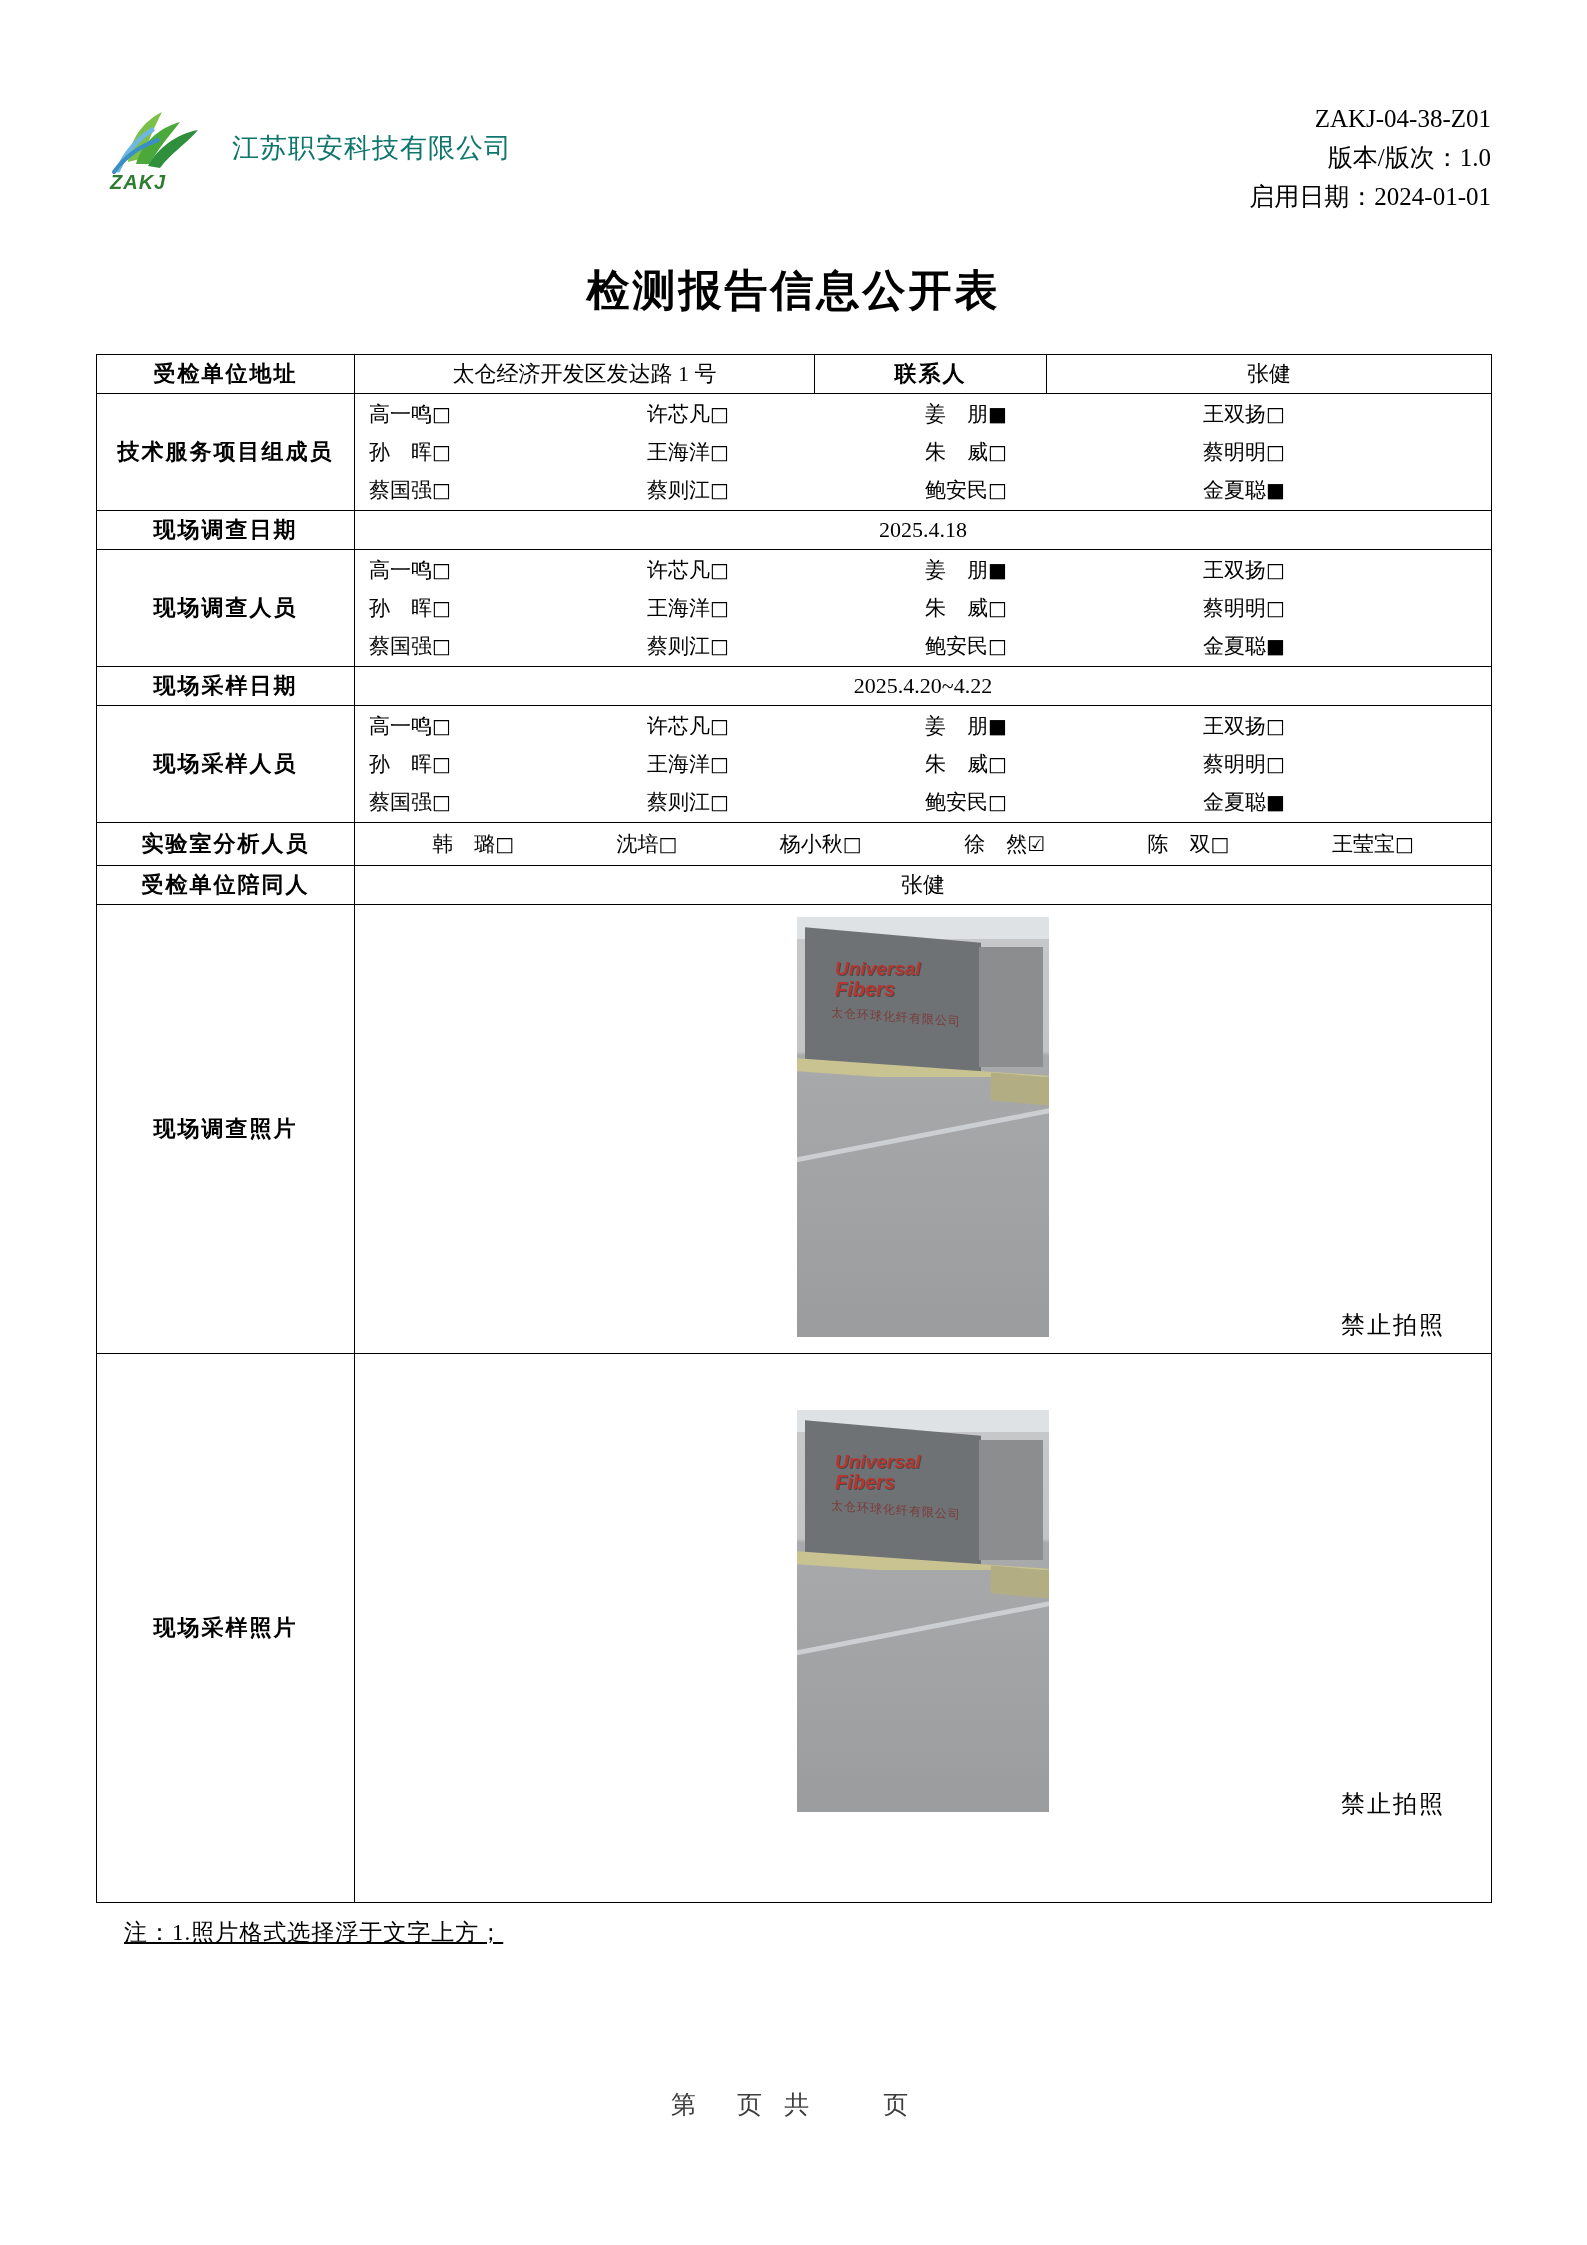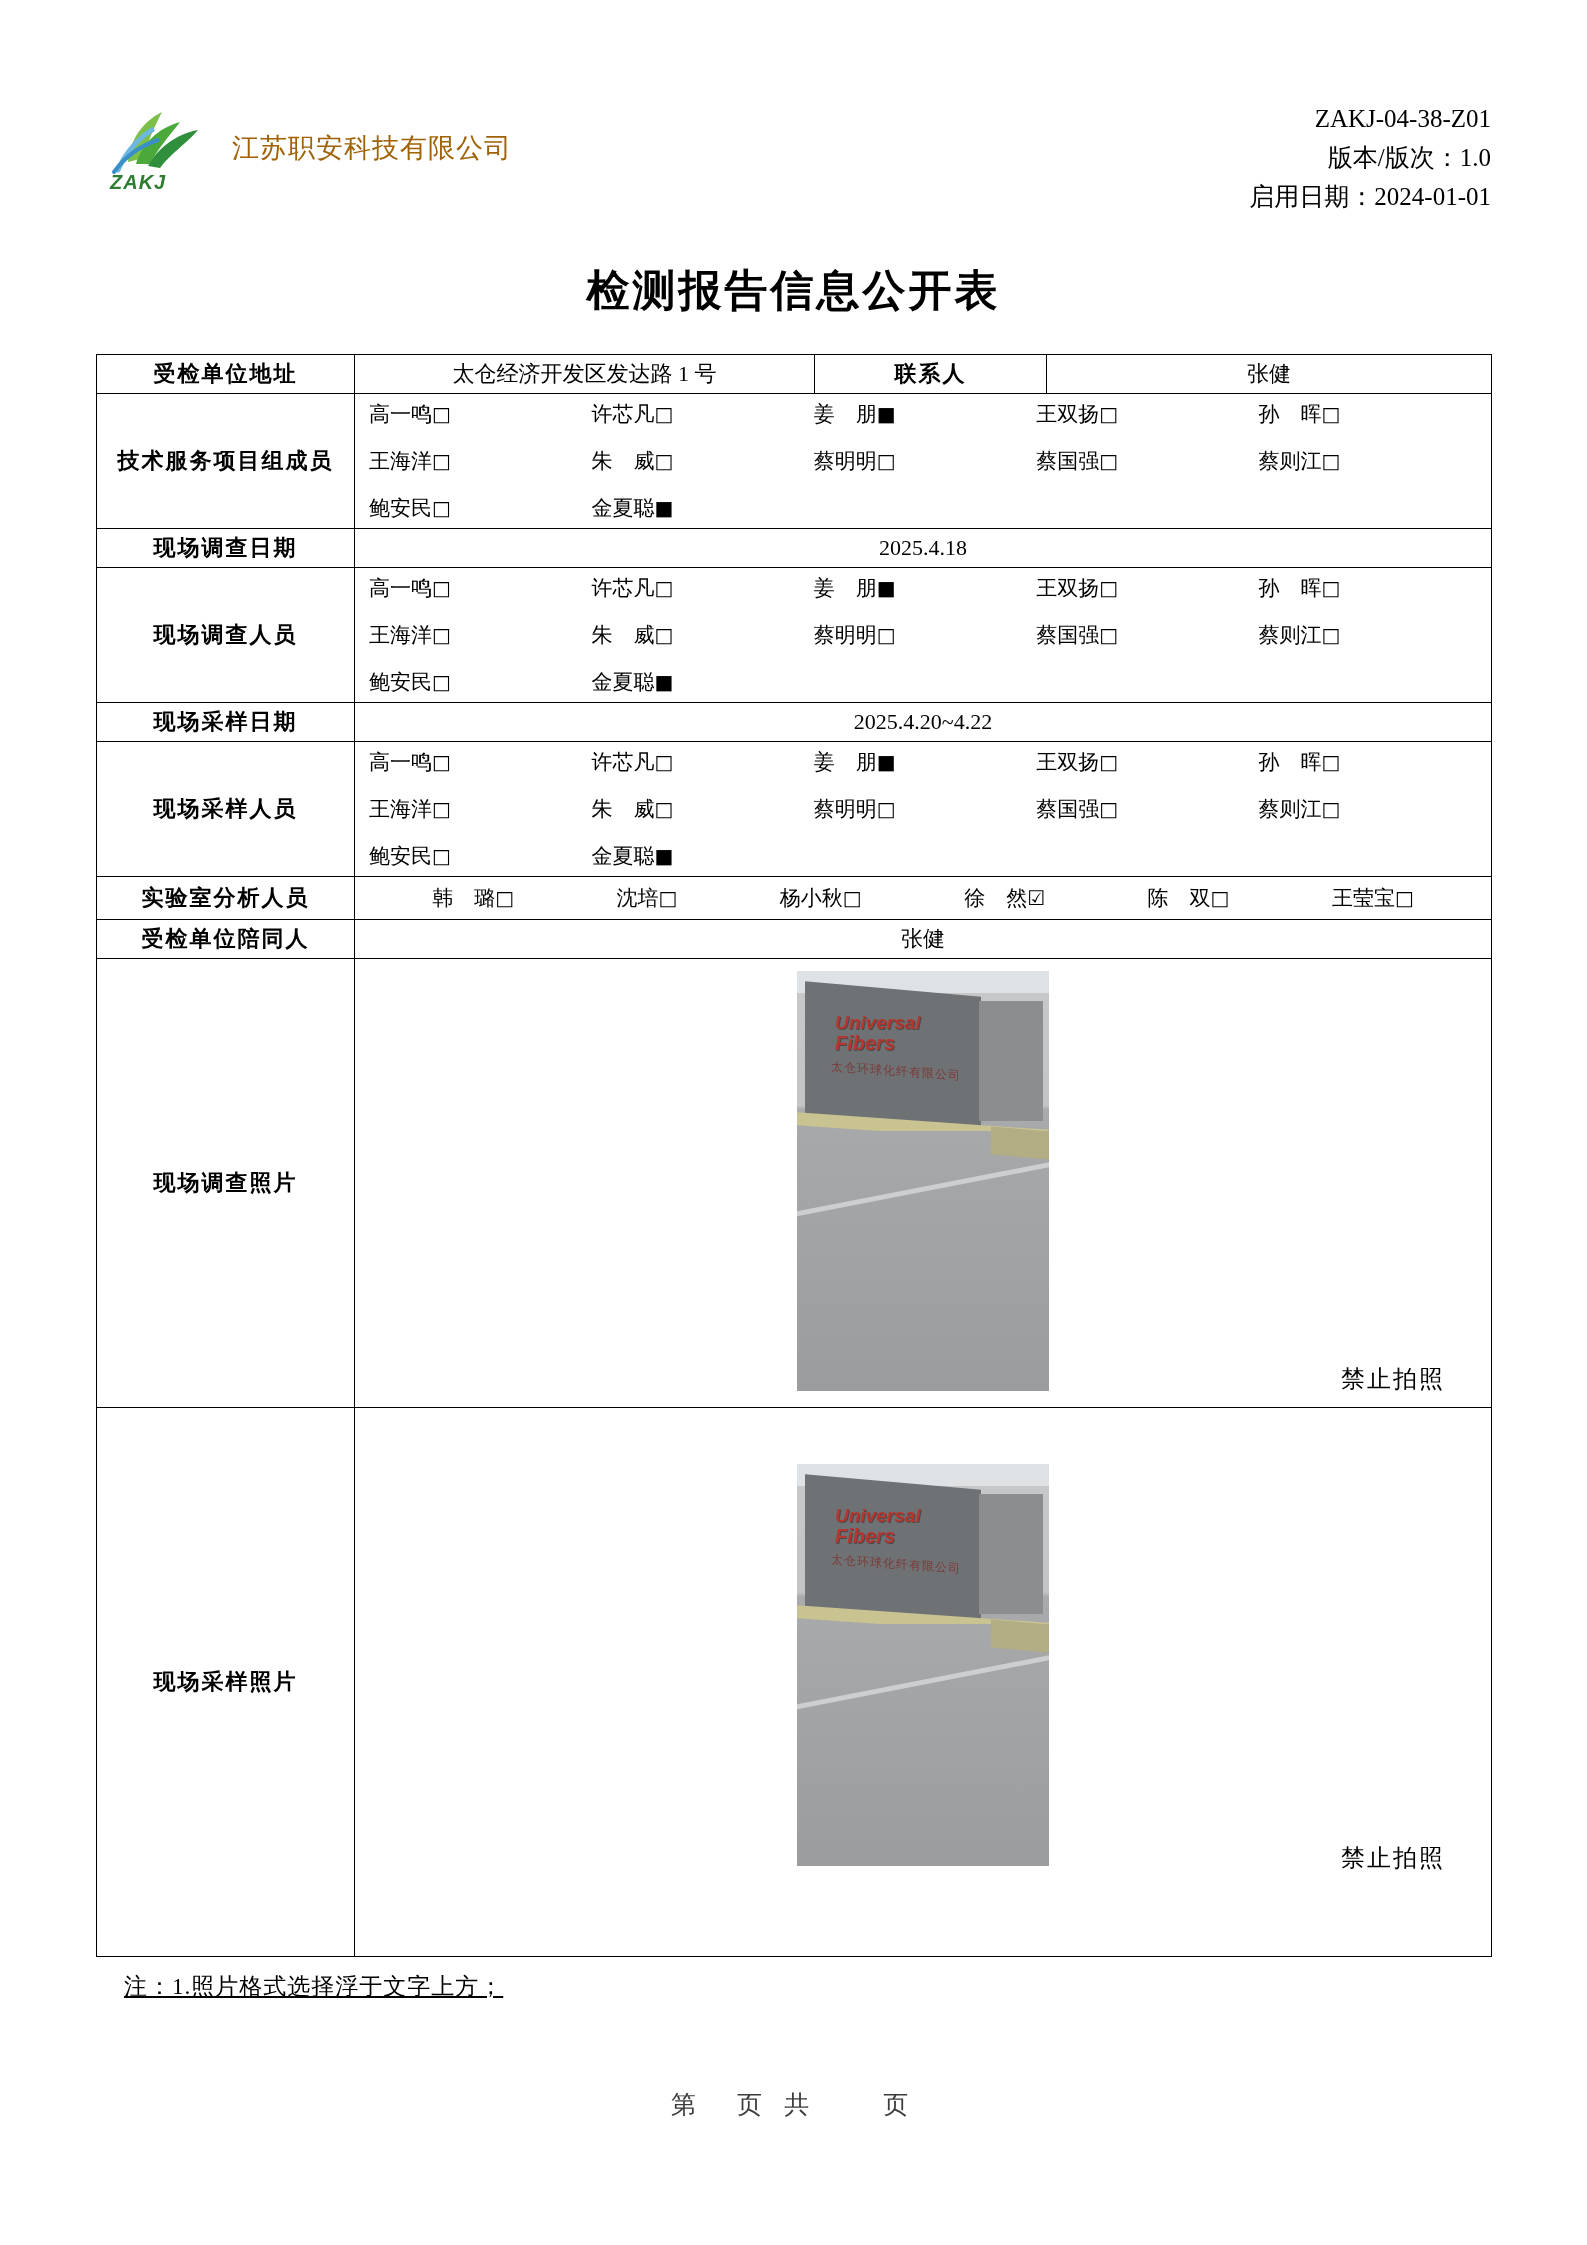--- a/index.html
+++ b/index.html
@@ -48,21 +48,21 @@
     font-family: "Liberation Sans", sans-serif;
     font-size: 20px;
     font-weight: bold;
     font-style: italic;
     color: #2f7d32;
     letter-spacing: 1px;
   }
   .company-name {
     font-family: "Liberation Serif", serif;
     font-size: 27px;
-    color: #a16207;
+    color: #0f766e;
     letter-spacing: 1px;
   }
   .header-right {
     text-align: right;
     font-size: 25px;
     line-height: 1.55;
     font-family: "Liberation Serif", serif;
   }
   .header-right div { white-space: nowrap; }
 
@@ -94,22 +94,22 @@
     text-align: center;
     font-weight: bold;
     letter-spacing: 2px;
     white-space: nowrap;
   }
   .ctr { text-align: center; }
   .cell-pad { padding: 9px 6px; }
 
   .person-grid {
     display: grid;
-    grid-template-columns: repeat(5, 1fr);
-    row-gap: 19px;
+    grid-template-columns: repeat(4, 1fr);
+    row-gap: 10px;
     padding: 6px 10px 6px 14px;
     font-size: 21px;
   }
   .person-grid span { white-space: nowrap; }
   .name-spaced {
     display: inline-block;
   }
   .cb { font-family: "DejaVu Sans", sans-serif; font-size: 20px; }
 
   .lab-row {

